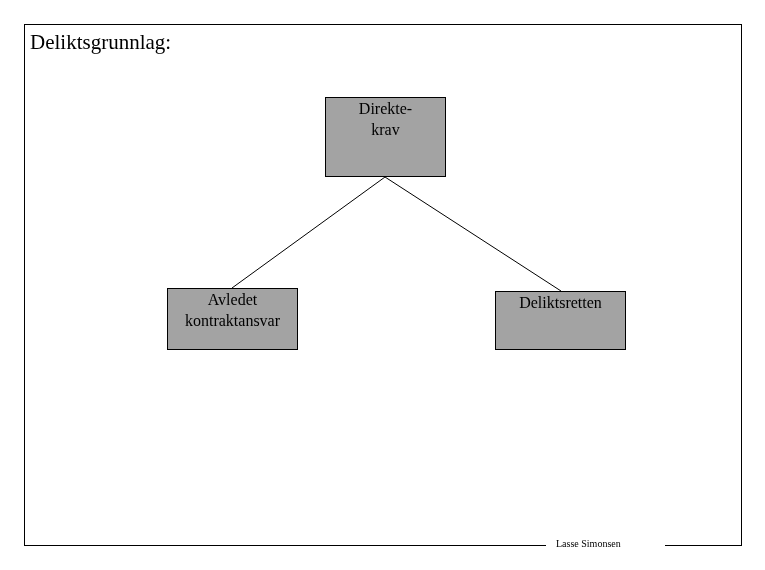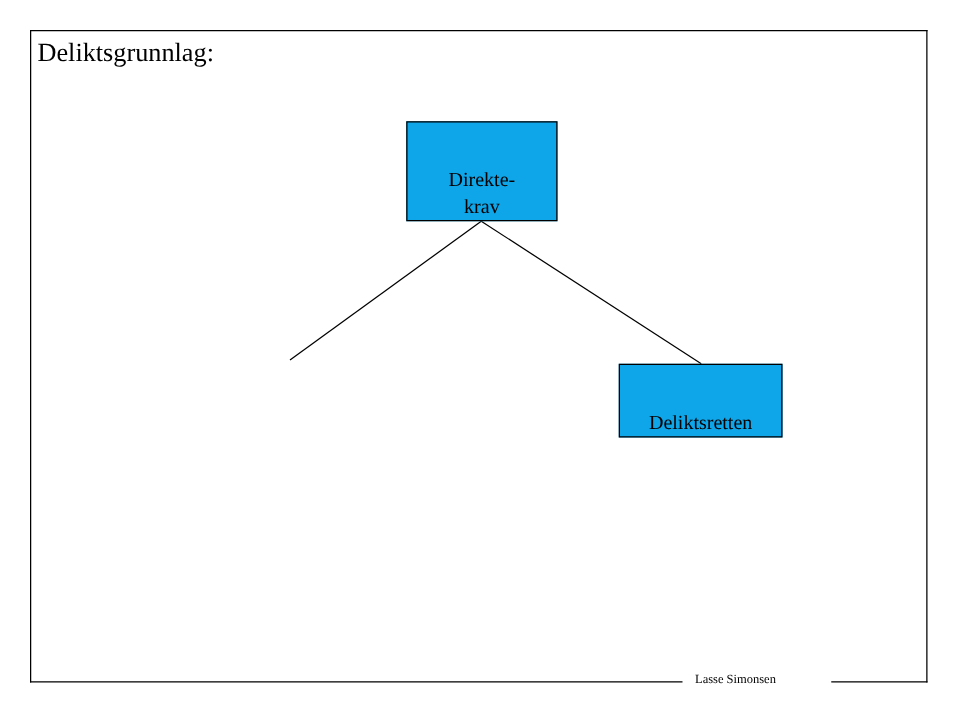--- a/index.html
+++ b/index.html
@@ -44,23 +44,23 @@
     font-size: 21px;
     line-height: 26px;
     white-space: nowrap;
   }
 
   
   .node {
     position: absolute;
     box-sizing: border-box;
     border: 1px solid #000000;
-    background: #0ea5e9;
+    background: #a3a3a3;
     display: flex;
-    align-items: flex-end;
+    align-items: flex-start;
     justify-content: center;
     text-align: center;
     font-size: 16px;
     line-height: 21px;
     z-index: 3;
   }
   .node .node-label {
     display: block;
     white-space: pre-line;
   }
@@ -123,20 +123,24 @@
   <svg id="connectors" width="765" height="570" viewBox="0 0 765 570">
     <line x1="385" y1="177" x2="232" y2="288" stroke="#000000" stroke-width="1"></line>
     <line x1="385" y1="177" x2="561" y2="291" stroke="#000000" stroke-width="1"></line>
   </svg>
 
   <div class="node" id="node-direktekrav">
     <span class="node-label">Direkte-
 krav</span>
   </div>
 
+  <div class="node" id="node-avledet">
+    <span class="node-label">Avledet
+kontraktansvar</span>
+  </div>
 
   <div class="node" id="node-deliktsretten">
     <span class="node-label">Deliktsretten</span>
   </div>
 
   <div id="footer-name">Lasse Simonsen</div>
 
 </div>
 
 </body></html>

